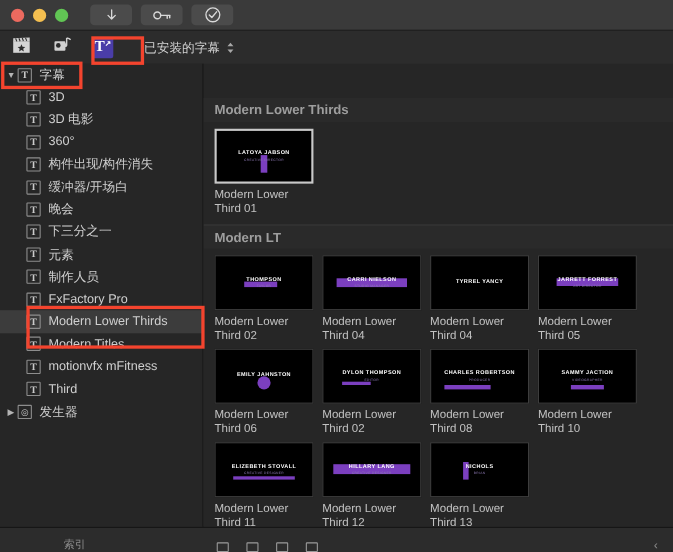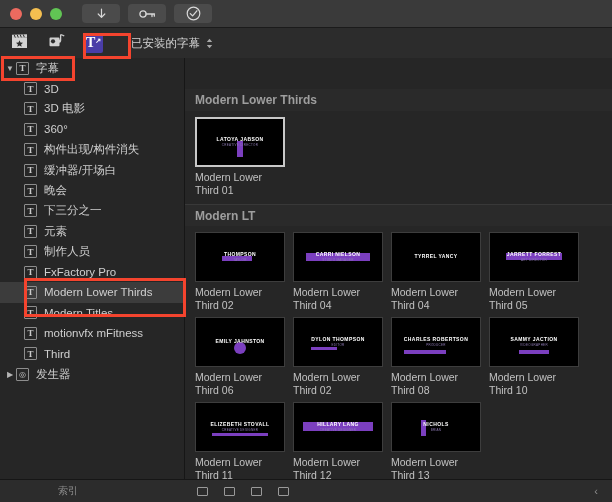--- a/index.html
+++ b/index.html
@@ -194,21 +194,21 @@
     color: #c2c2c2; font-size: 10.5px; line-height: 12.5px;
     width: 88px;
   }
 
   
   .bottombar {
     position: absolute; left: 0; bottom: 0;
     width: 612px; height: 23px;
     background: #2c2c2c;
     border-top: 1px solid #161616;
-    display: flex; align-items: center;
+    display: flex; align-items: flex-end;
     color: #9a9a9a; font-size: 10px;
   }
   .bb-left { width: 185px; padding-left: 58px; color: #8d8d8d; }
   .bb-icons { display: flex; align-items: center; gap: 16px; margin-left: 12px; color: #9a9a9a; }
   .bb-sq { width: 11px; height: 9px; border: 1.3px solid #9a9a9a; border-radius: 1px; }
   .bb-right { margin-left: auto; margin-right: 14px; color: #8d8d8d; font-size: 11px; }
 
   
   .anno {
     position: absolute;

